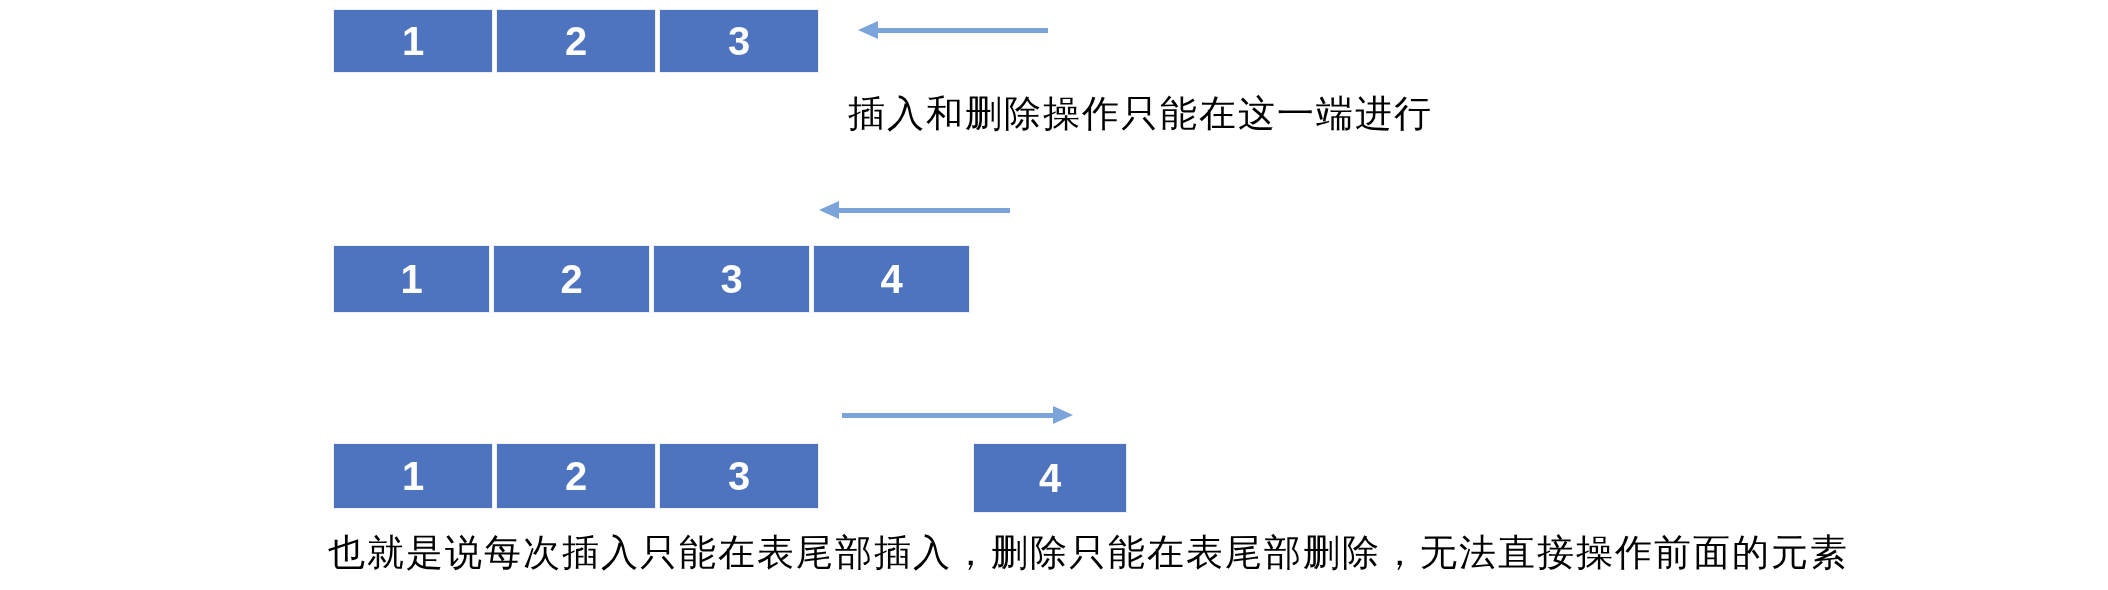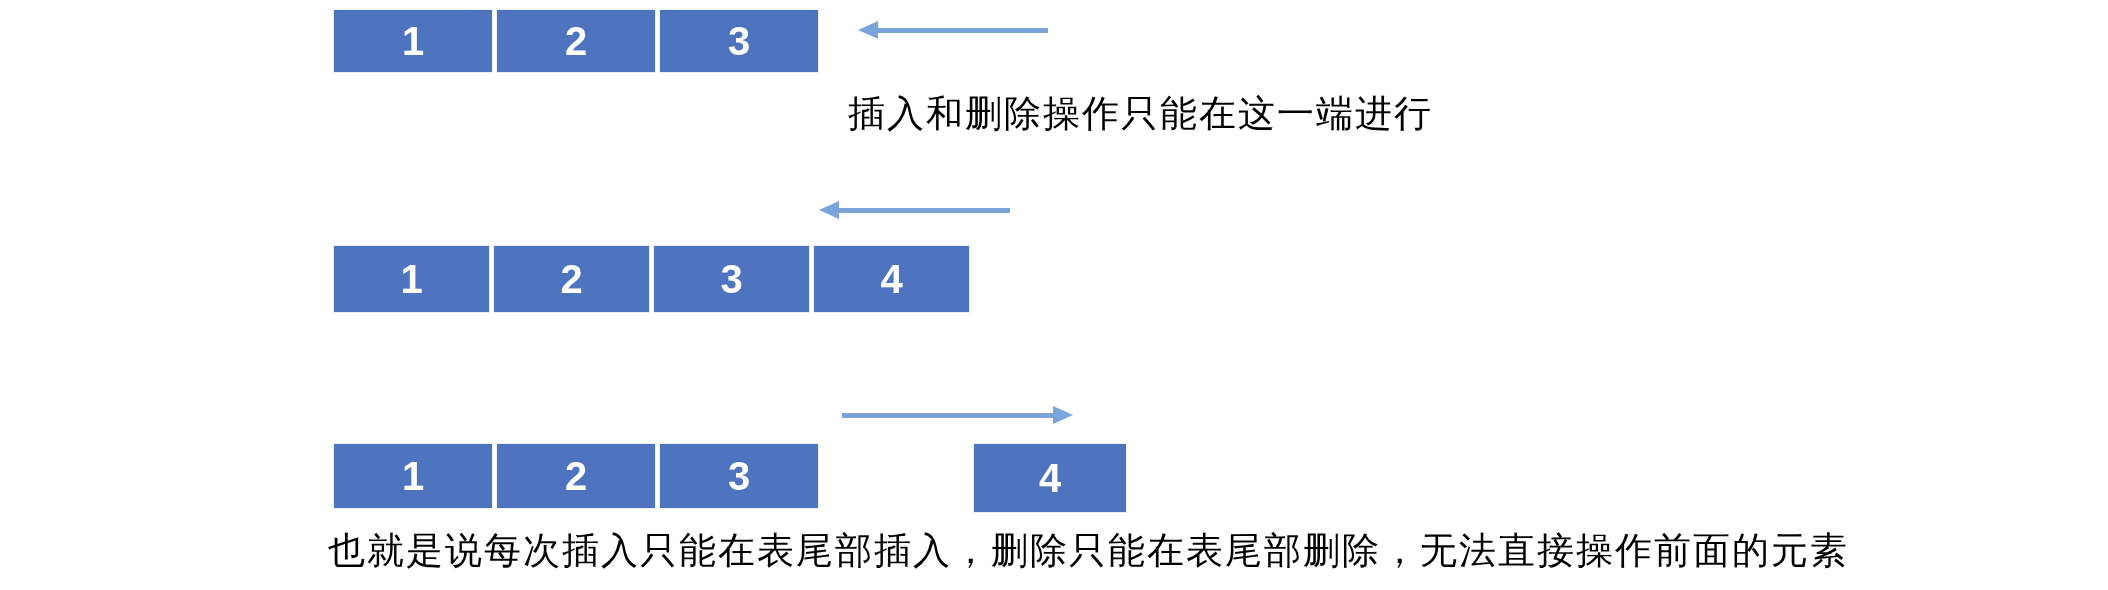--- a/index.html
+++ b/index.html
@@ -133,15 +133,15 @@
       <span>3</span>
     </div>
   </div>
 
   <div class="box-row" style="left:973px; top:443px;">
     <div class="cell" style="width:154px; height:70px;">
       <span>4</span>
     </div>
   </div>
 
-  <div class="caption" style="left:328px; top:531px;font-family:Liberation Mono, monospace;">也就是说每次插入只能在表尾部插入，删除只能在表尾部删除，无法直接操作前面的元素</div>
+  <div class="caption" style="left:328px; top:531px;">也就是说每次插入只能在表尾部插入，删除只能在表尾部删除，无法直接操作前面的元素</div>
 
 </div>
 
 </body></html>

